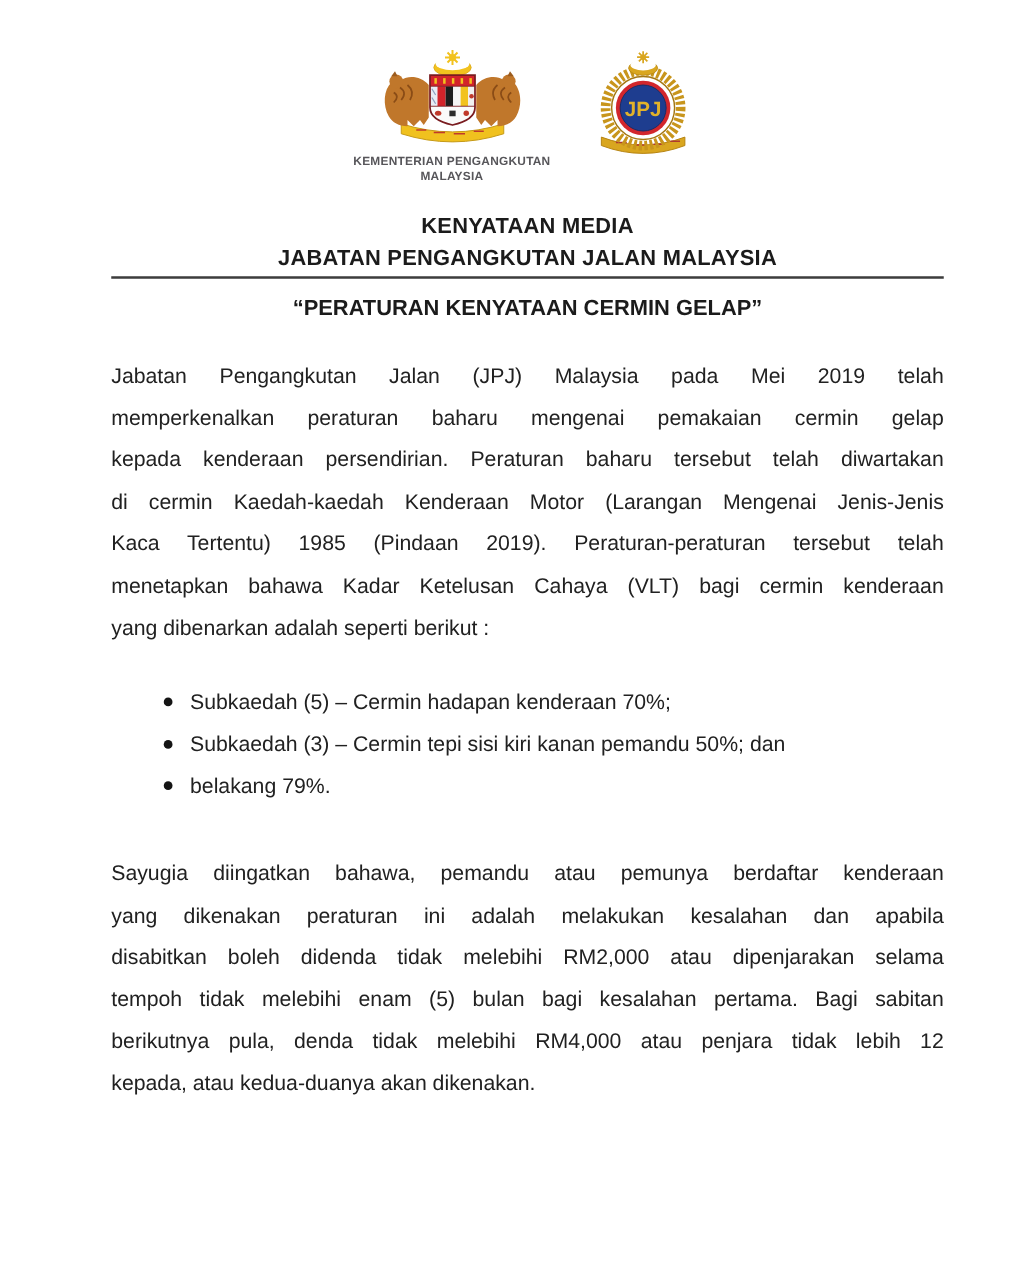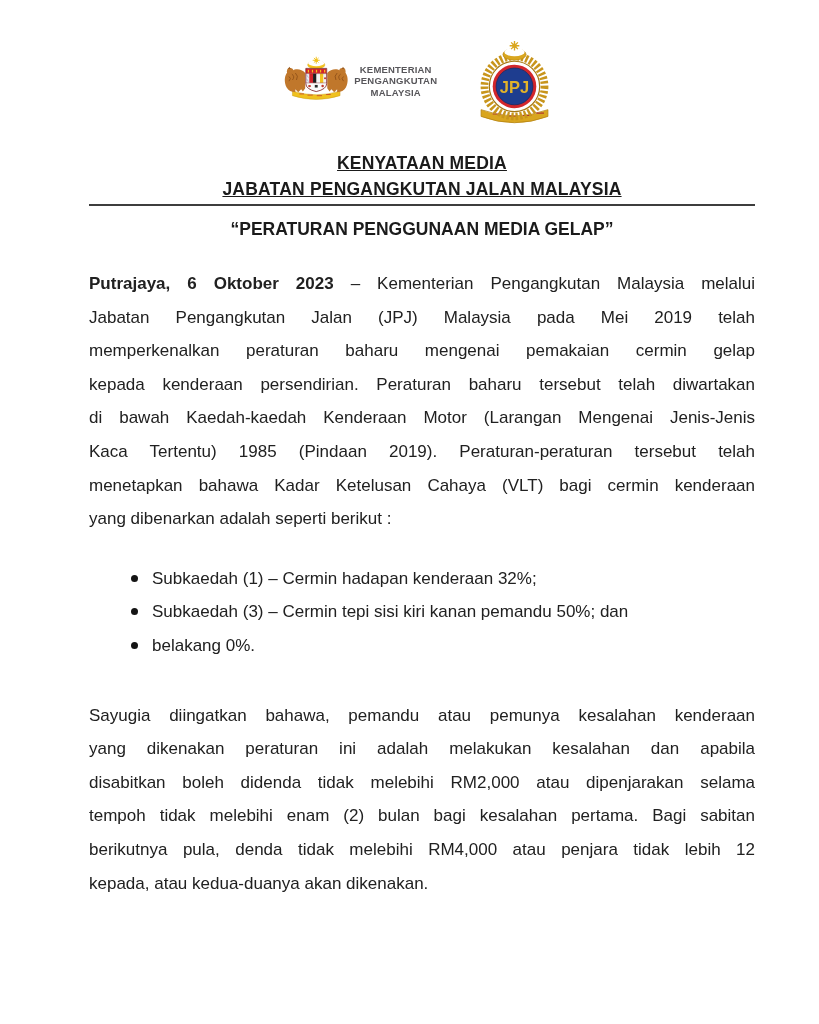--- a/index.html
+++ b/index.html
@@ -11,32 +11,32 @@
     overflow: hidden;
     position: relative;
     box-sizing: border-box;
     padding: 0 64px 0 89px;
   }
   
   .logos {
     display: flex; justify-content: center; align-items: flex-start;
     gap: 24px; padding-top: 38px;
   }
-  .logo-left { display: flex; flex-direction: row; align-items: center; width: 160px; }
+  .logo-left { display: flex; flex-direction: column; align-items: center; width: 160px; }
   .ministry-label {
     margin-top: 2px; text-align: center;
     font-size: 9.5px; font-weight: bold; letter-spacing: 0.2px;
     color: #57565a; line-height: 11.5px;
   }
   .ministry-label span { display: block; }
   
   .title {
     margin: 20px 0 0; text-align: center;
     font-size: 17.5px; line-height: 26px; font-weight: bold;
-    color: #1b1b1b; letter-spacing: 0.2px; text-decoration: underline;
+    color: #1b1b1b; letter-spacing: 0.2px;
   }
   .title span { display: block; }
   .rule { border: none; border-top: 2.5px solid #3d3d3d; margin: 2px 0 0; }
   .subtitle {
     margin: 11px 0 0; text-align: center;
     font-size: 17.5px; line-height: 24px; font-weight: bold; color: #1b1b1b;
   }
   
   .para { font-size: 17px; line-height: 33.6px; color: #212121; }
   .p1 { margin-top: 26px; }
@@ -134,50 +134,49 @@
       <circle cx="48.5" cy="50" r="19" fill="#1e3d8f" stroke="#162c66" stroke-width="0.8"></circle>
       <text x="48.5" y="56.5" text-anchor="middle" font-size="17" font-weight="bold" fill="#e2b22a">JPJ</text>
     </svg>
   </header>
 
   <h1 class="title">
     <span>KENYATAAN MEDIA</span>
     <span>JABATAN PENGANGKUTAN JALAN MALAYSIA</span>
   </h1>
   <hr class="rule">
-  <h2 class="subtitle">“PERATURAN PENGGUNAAN MEDIA GELAP”</h2>
+  <h2 class="subtitle">“PERATURAN KENYATAAN CERMIN GELAP”</h2>
 
   <div class="para p1">
-    <div class="line just"><b>Putrajaya, 6 Oktober 2023</b><span> – Kementerian Pengangkutan Malaysia melalui</span></div>
     <div class="line just">Jabatan Pengangkutan Jalan (JPJ) Malaysia pada Mei 2019 telah</div>
     <div class="line just">memperkenalkan peraturan baharu mengenai pemakaian cermin gelap</div>
     <div class="line just">kepada kenderaan persendirian. Peraturan baharu tersebut telah diwartakan</div>
-    <div class="line just">di bawah Kaedah-kaedah Kenderaan Motor (Larangan Mengenai Jenis-Jenis</div>
+    <div class="line just">di cermin Kaedah-kaedah Kenderaan Motor (Larangan Mengenai Jenis-Jenis</div>
     <div class="line just">Kaca Tertentu) 1985 (Pindaan 2019). Peraturan-peraturan tersebut telah</div>
     <div class="line just">menetapkan bahawa Kadar Ketelusan Cahaya (VLT) bagi cermin kenderaan</div>
     <div class="line end">yang dibenarkan adalah seperti berikut :</div>
   </div>
 
   <ul class="points para">
     <li class="point">
       <span class="dot"></span>
-      <div class="line end">Subkaedah (1) – Cermin hadapan kenderaan 32%;</div>
+      <div class="line end">Subkaedah (5) – Cermin hadapan kenderaan 70%;</div>
     </li>
     <li class="point">
       <span class="dot"></span>
       <div class="line end">Subkaedah (3) – Cermin tepi sisi kiri kanan pemandu 50%; dan</div>
     </li>
     <li class="point">
       <span class="dot"></span>
-      <div class="line end">belakang 0%.</div>
+      <div class="line end">belakang 79%.</div>
     </li>
   </ul>
 
   <div class="para p2">
-    <div class="line just">Sayugia diingatkan bahawa, pemandu atau pemunya kesalahan kenderaan</div>
+    <div class="line just">Sayugia diingatkan bahawa, pemandu atau pemunya berdaftar kenderaan</div>
     <div class="line just">yang dikenakan peraturan ini adalah melakukan kesalahan dan apabila</div>
     <div class="line just">disabitkan boleh didenda tidak melebihi RM2,000 atau dipenjarakan selama</div>
-    <div class="line just">tempoh tidak melebihi enam (2) bulan bagi kesalahan pertama. Bagi sabitan</div>
+    <div class="line just">tempoh tidak melebihi enam (5) bulan bagi kesalahan pertama. Bagi sabitan</div>
     <div class="line just">berikutnya pula, denda tidak melebihi RM4,000 atau penjara tidak lebih 12</div>
     <div class="line end">kepada, atau kedua-duanya akan dikenakan.</div>
   </div>
 
 </div>
 
 </body></html>

